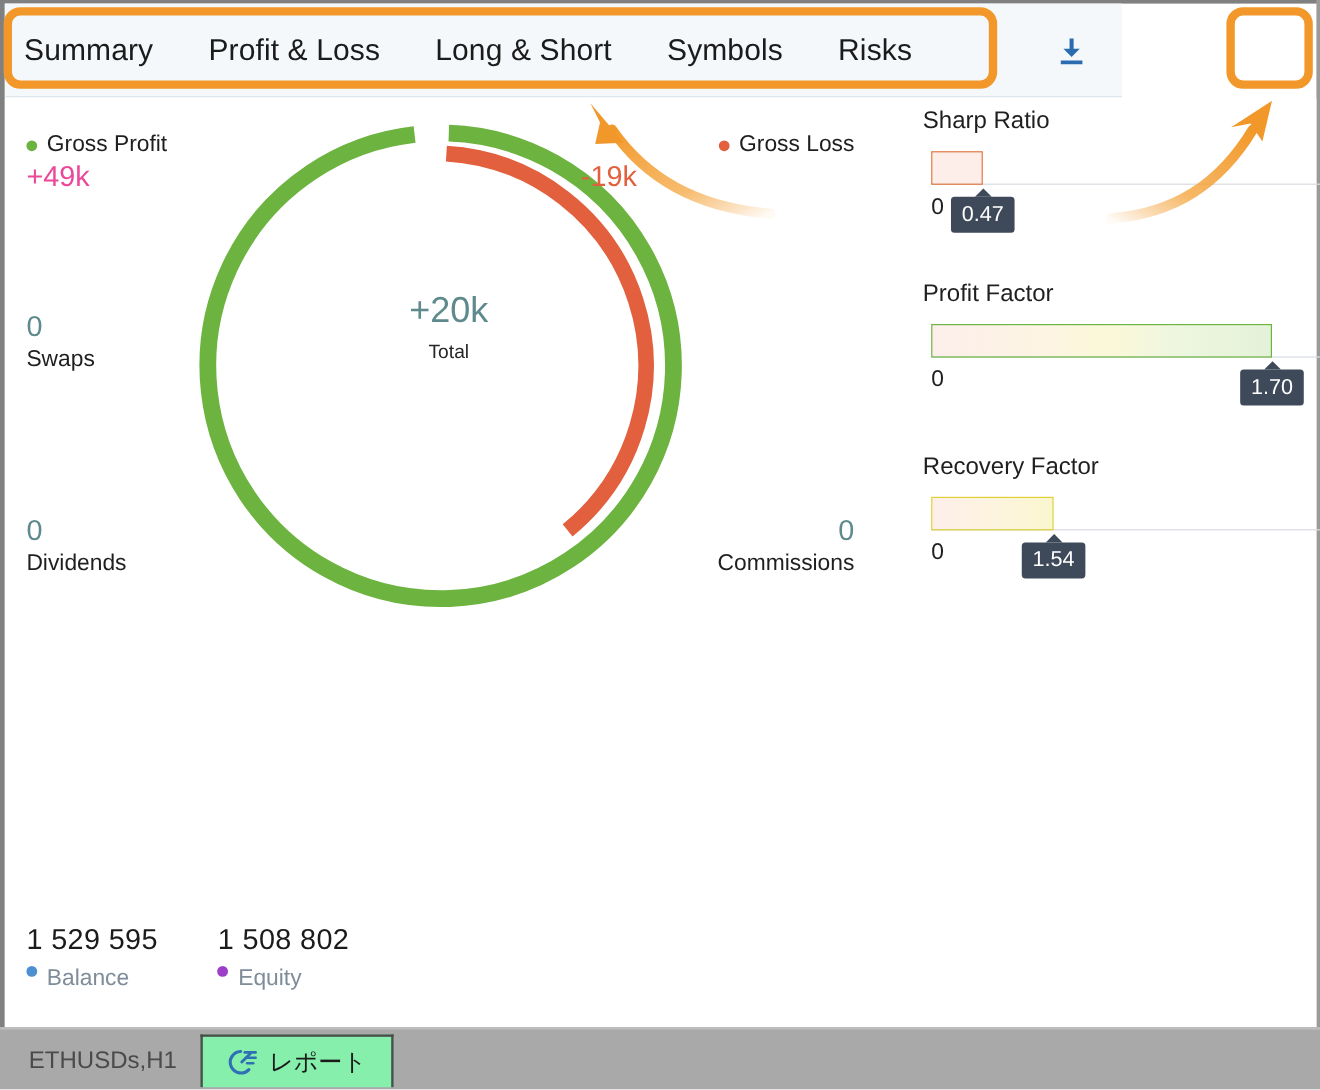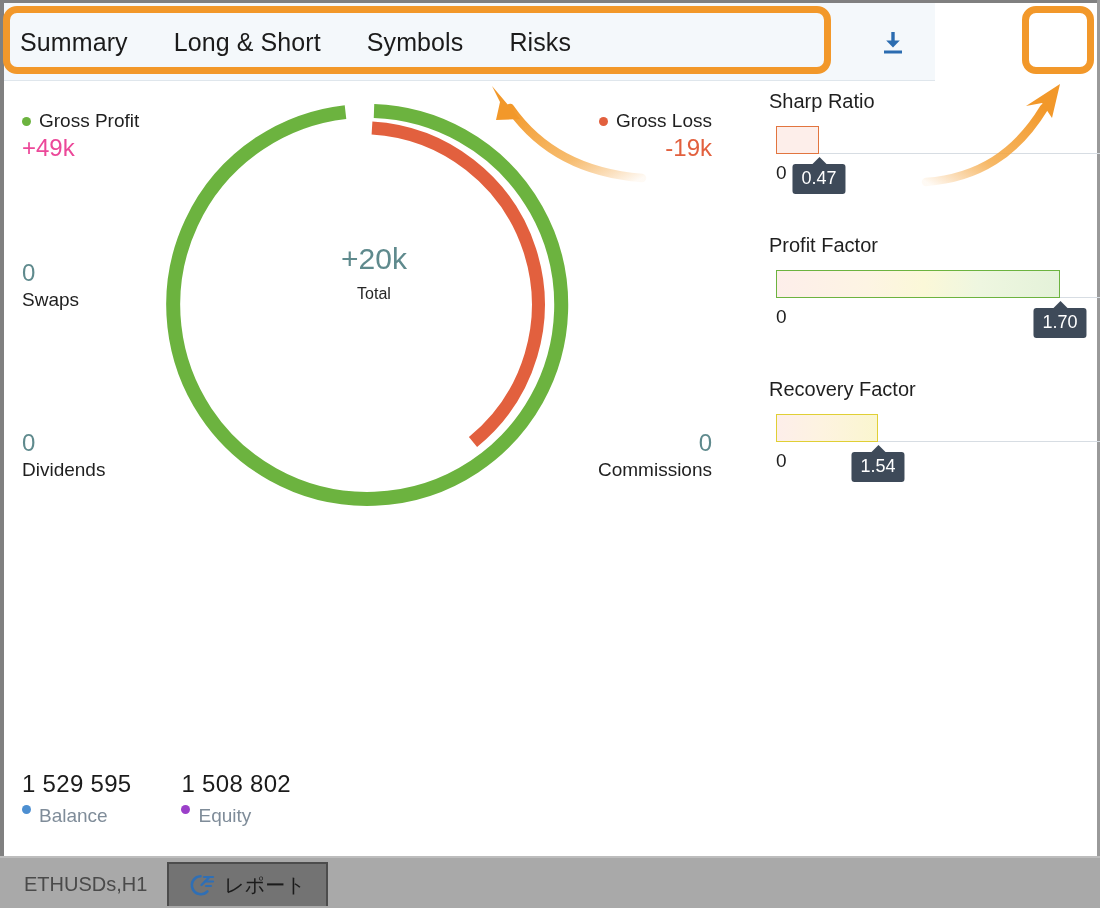--- a/index.html
+++ b/index.html
@@ -139,21 +139,21 @@
   .stat .val {
     font-size: 24px;
     line-height: 1.35;
   }
   .stat .sub {
     font-size: 19px;
     color: #1f1f1f;
   }
 
   .stat-gp    { left: 18px;  top: 8px;  text-align: left; }
-  .stat-gl    { left: 480px; top: 8px;  width: 228px; text-align: right; }
+  .stat-gl    { left: 480px; top: 8px;  width: 228px; text-align: left; }
   .stat-sw    { left: 18px;  top: 175px; text-align: left; }
   .stat-cm    { left: 480px; top: 345px; width: 228px; text-align: right; }
   .stat-dv    { left: 18px;  top: 345px; text-align: left; }
 
   .stat-gl .legend-row { justify-content: flex-end; }
 
   .v-teal   { color: #ec4899; }
   .v-red    { color: #e2603e; }
   .v-plain  { color: #5f8a8d; }
 
@@ -269,21 +269,21 @@
     padding: 0 20px;
     font-size: 20px;
     color: #3a3a3a;
     cursor: pointer;
     box-sizing: border-box;
   }
   .btab.inactive {
     color: #4a4a4a;
   }
   .btab.active {
-    background: #737373;
+    background: #86efac;
     border: 2px solid #4c4c4c;
     border-bottom: none;
     color: #1b1b1b;
   }
 
   
   .anno {
     position: absolute;
     pointer-events: none;
   }
@@ -302,20 +302,21 @@
 
 <div class="app">
 
   <div class="win-edge-top"></div>
   <div class="win-edge-left"></div>
   <div class="win-edge-right"></div>
 
   <div class="header">
     <div class="header-tabs">
       <div class="htab">Summary</div>
+      <div class="htab">Profit &amp; Loss</div>
       <div class="htab">Long &amp; Short</div>
       <div class="htab">Symbols</div>
       <div class="htab">Risks</div>
     </div>
 
     <div class="dl-btn">
       <svg width="30" height="30" viewBox="0 0 30 30">
         <path d="M15 4 L15 17" stroke="#2b6cb0" stroke-width="3.4" stroke-linecap="butt" fill="none"></path>
         <path d="M8.2 12.6 L15 19.6 L21.8 12.6 Z" fill="#2b6cb0"></path>
         <path d="M6 24 L24 24" stroke="#2b6cb0" stroke-width="3" stroke-linecap="butt" fill="none"></path>

